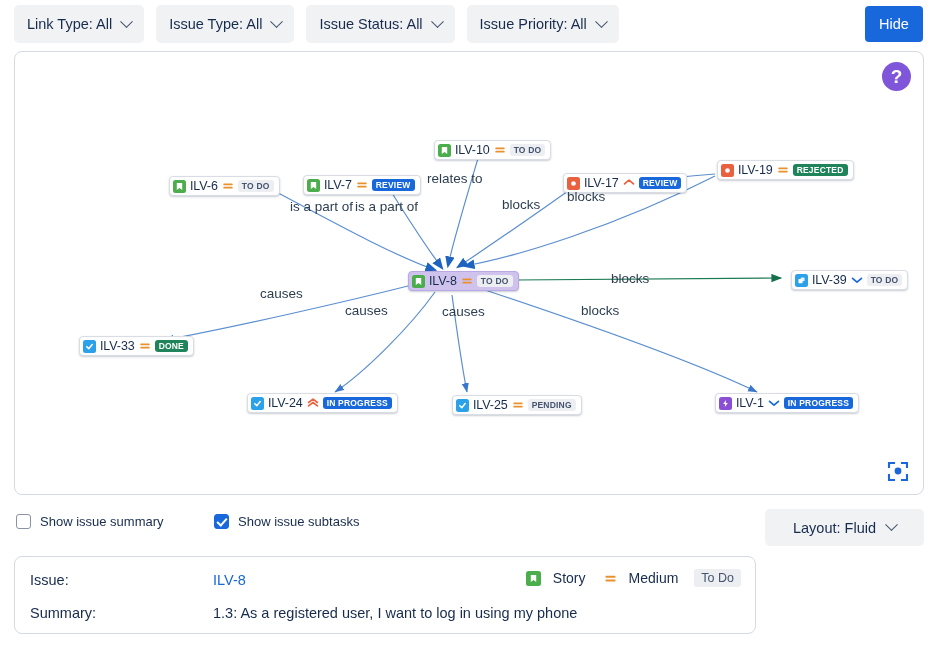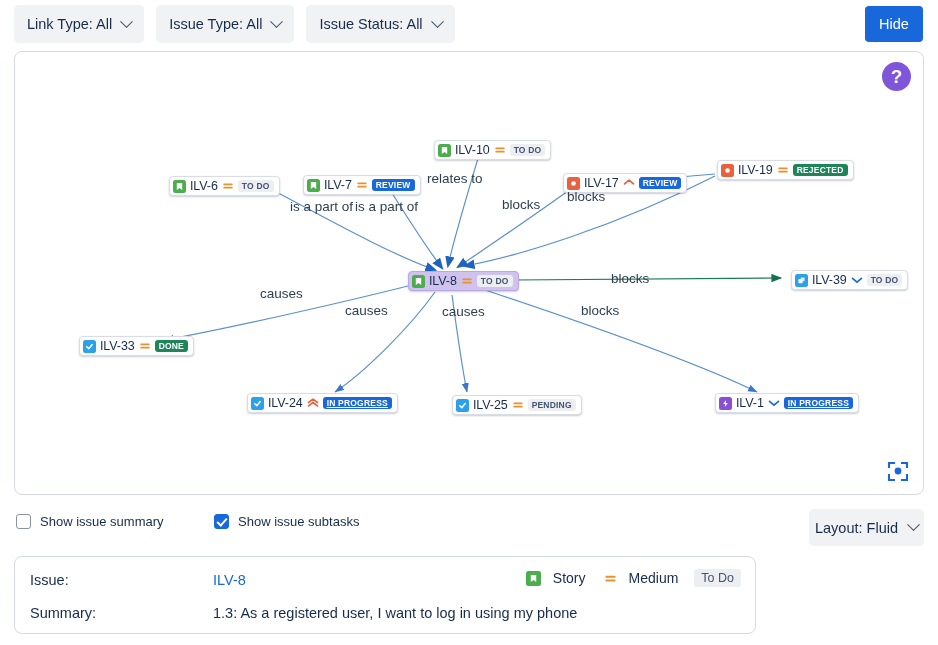--- a/index.html
+++ b/index.html
@@ -142,21 +142,21 @@
     font-weight: bold;
     letter-spacing: .2px;
     padding: 1.5px 4px;
     border-radius: 3px;
     text-transform: uppercase;
     line-height: 1;
     font-family: "Liberation Sans", sans-serif;
   }
   .badge.todo     { background: #eceef1; color: #44546f; }
   .badge.review   { background: #1868db; color: #ffffff; }
-  .badge.progress { background: #1868db; color: #ffffff; text-decoration: underline; }
+  .badge.progress { background: #1868db; color: #ffffff; }
   .badge.done     { background: #1f845a; color: #ffffff; }
   .badge.rejected { background: #1f845a; color: #ffffff; }
   .badge.pending  { background: #eceef1; color: #44546f; }
 
   
   .elabel {
     position: absolute;
     font-size: 13.5px;
     color: #2c3e50;
     white-space: nowrap;
@@ -201,21 +201,21 @@
   #layout-btn {
     position: absolute;
     right: 0; top: 1px;
     height: 37px;
     background: #f1f2f4;
     border: none;
     border-radius: 5px;
     display: flex;
     align-items: center;
     gap: 11px;
-    padding: 0 6px;
+    padding: 0 28px;
     font-size: 14.5px;
     color: #172b4d;
     font-family: "Liberation Sans", sans-serif;
     cursor: pointer;
   }
 
   
   #detail {
     position: absolute;
     left: 14px; top: 556px;
@@ -270,20 +270,24 @@
     <button class="filter-btn">
       <span>Link Type: All</span>
       <span class="chev"></span>
     </button>
     <button class="filter-btn">
       <span>Issue Type: All</span>
       <span class="chev"></span>
     </button>
     <button class="filter-btn">
       <span>Issue Status: All</span>
+      <span class="chev"></span>
+    </button>
+    <button class="filter-btn">
+      <span>Issue Priority: All</span>
       <span class="chev"></span>
     </button>
   </div>
 <button id="hide-btn">Hide</button>
 
 <div id="canvas">
   <svg id="graph-svg" width="910" height="444">
     <defs>
       <marker id="ar" markerWidth="9" markerHeight="9" refX="7.5" refY="3" orient="auto">
         <path d="M0,0 L8,3 L0,6 Z" fill="#3b77c9"></path>

